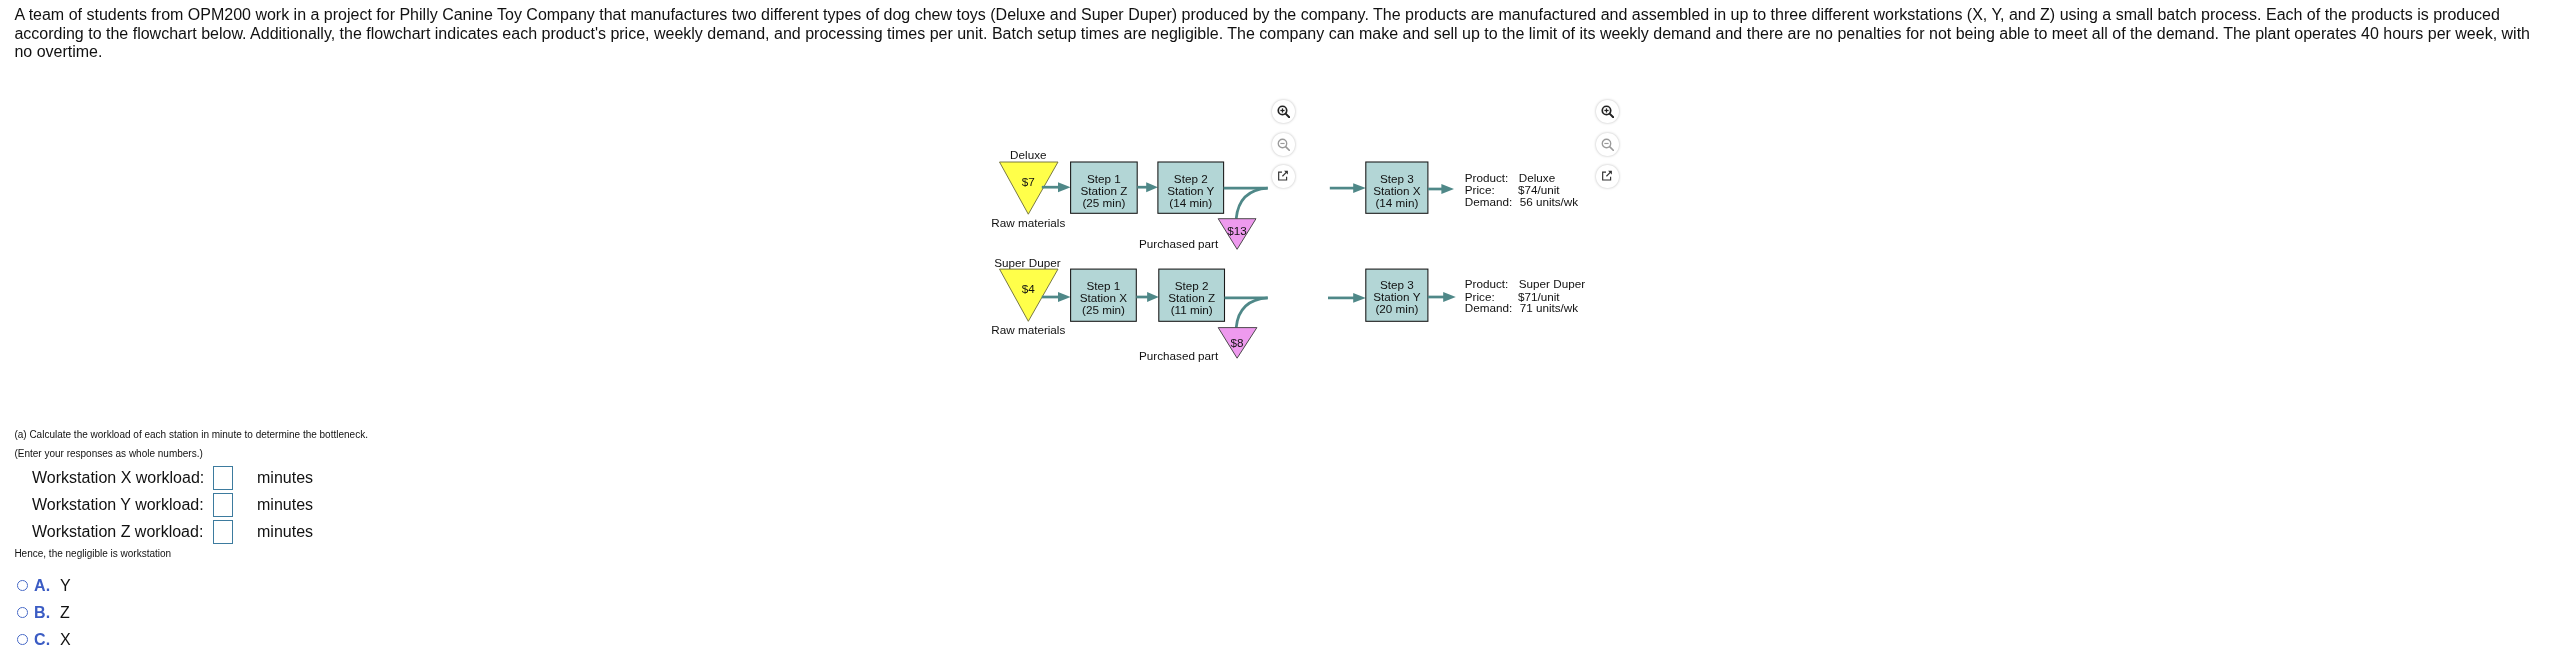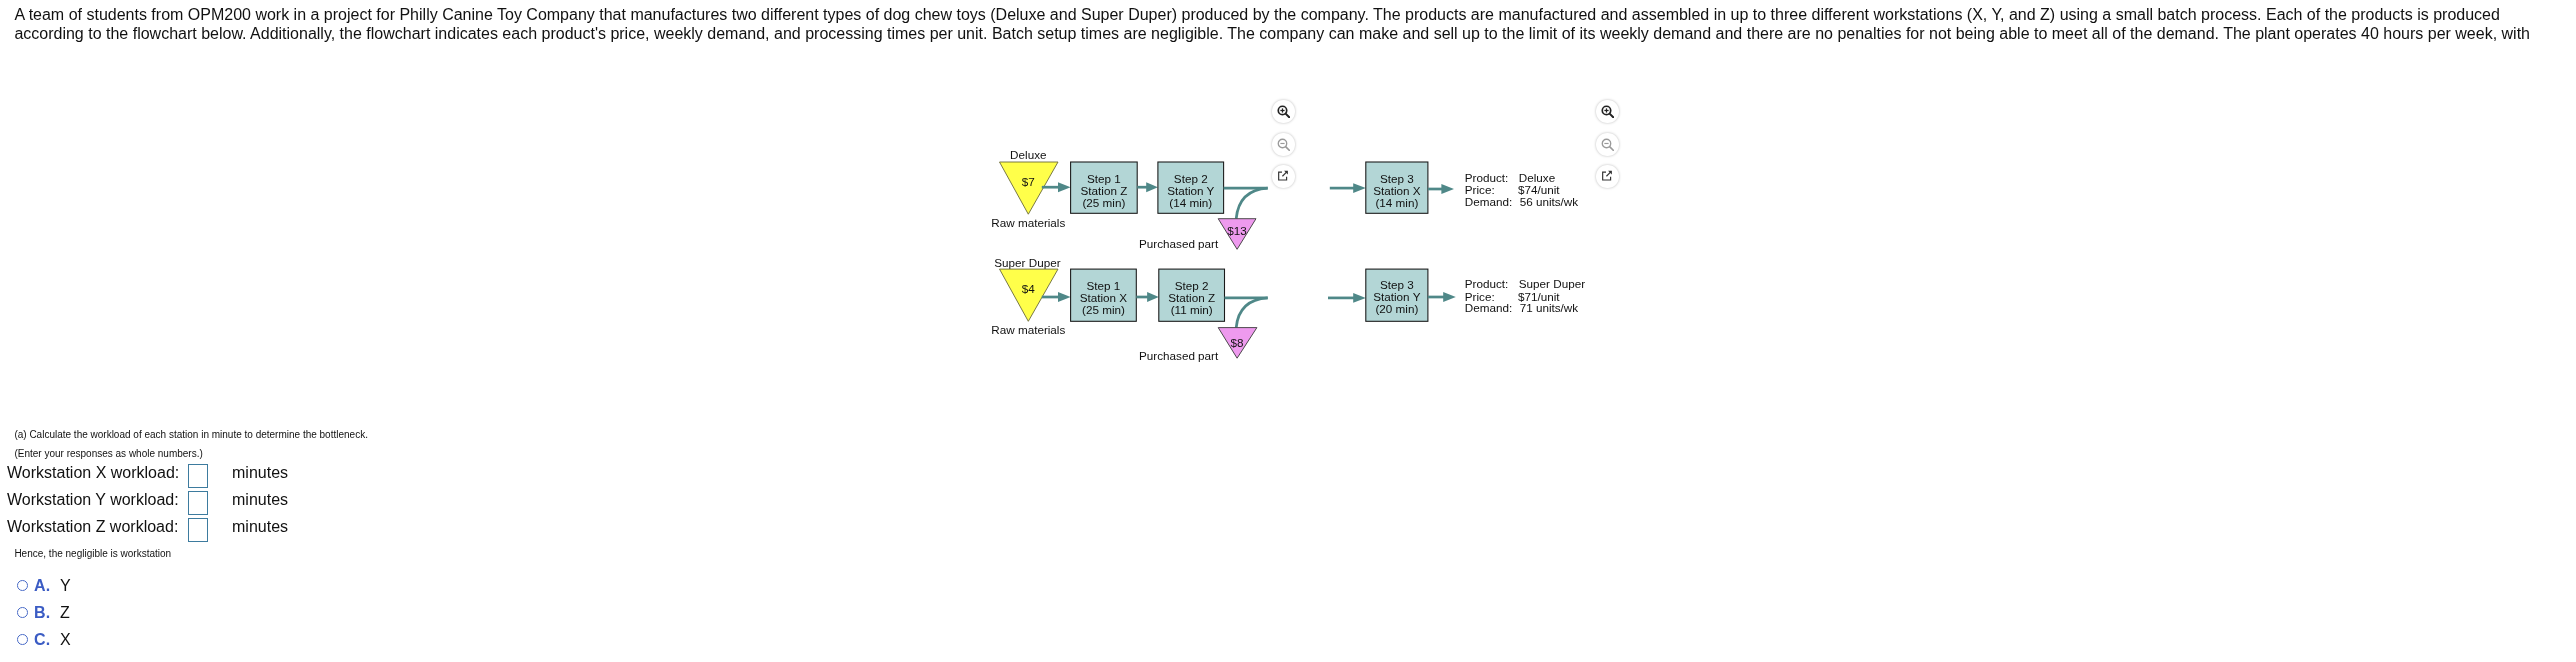--- a/index.html
+++ b/index.html
@@ -53,24 +53,24 @@
       position: absolute;
       left: 14.4px;
       font-size: 10px;
       line-height: 18.5px;
       white-space: nowrap;
     }
     .italic { }
 
     .field-row {
       position: absolute;
-      left: 7px;
+      left: 32px;
       height: 27px;
       display: flex;
-      align-items: flex-start;
+      align-items: center;
       font-size: 16px;
       white-space: nowrap;
     }
     .field-row .label { display: inline-block; width: 181px; }
     .field-row input {
       box-sizing: border-box;
       width: 20px;
       height: 24px;
       border: 1.8px solid #3d7b9e;
       padding: 0;
@@ -106,20 +106,21 @@
       color: #3b5cc4;
       width: 26px;
     }
   </style>
 </head>
 <body>
 
 <div class="intro">
   <div>A team of students from OPM200 work in a project for Philly Canine Toy Company that manufactures two different types of dog chew toys (Deluxe and Super Duper) produced by the company. The products are manufactured and assembled in up to three different workstations (X, Y, and Z) using a small batch process. Each of the products is produced</div>
   <div>according to the flowchart below. Additionally, the flowchart indicates each product's price, weekly demand, and processing times per unit. Batch setup times are negligible. The company can make and sell up to the limit of its weekly demand and there are no penalties for not being able to meet all of the demand. The plant operates 40 hours per week, with</div>
+  <div>no overtime.</div>
 </div>
 
 <svg class="flow" width="666" height="234" viewBox="1085 160 740 260" xmlns="http://www.w3.org/2000/svg">
 
   <g>
     <text x="1142" y="177" text-anchor="middle">Deluxe</text>
     <polygon class="raw" points="1110,180 1175,180 1142,238"></polygon>
     <text x="1142" y="207" text-anchor="middle">$7</text>
     <text x="1142" y="252" text-anchor="middle">Raw materials</text>
 

